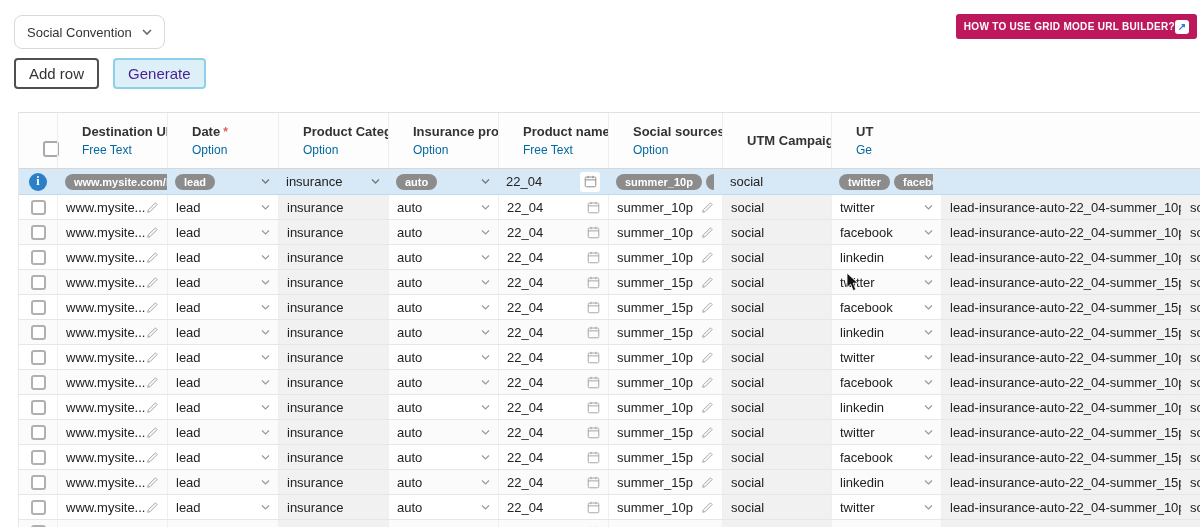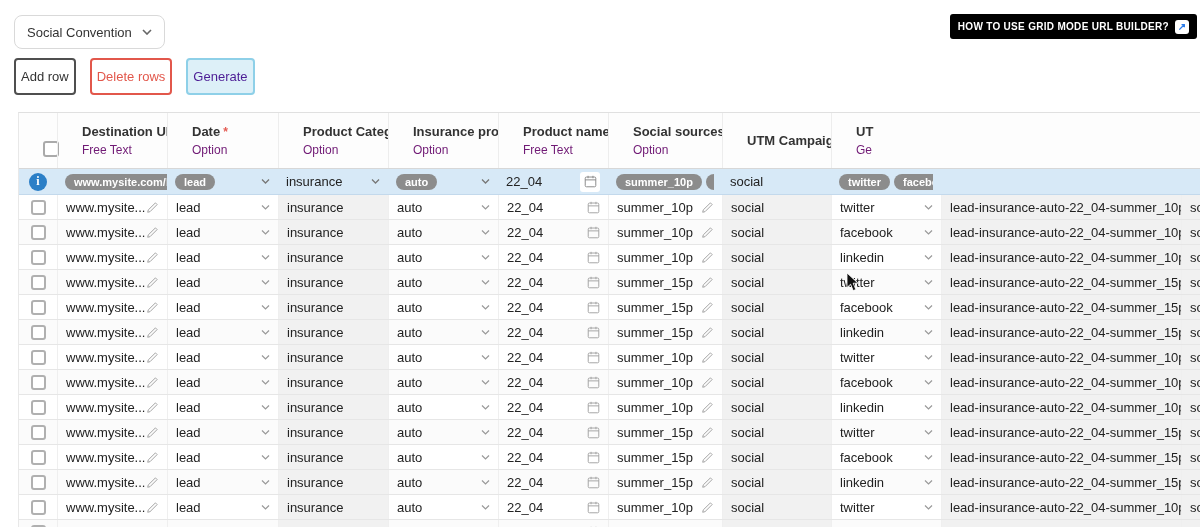--- a/index.html
+++ b/index.html
@@ -4,43 +4,43 @@
 <style>
   * { margin:0; padding:0; box-sizing:border-box; }
   html,body { width:1200px; height:527px; overflow:hidden; background:#fff;
     font-family:"Liberation Sans", sans-serif; position:relative; }
 
   
   .convention-select{ position:absolute; left:14px; top:15px; height:34px;
     border:1px solid #d9d9d9; border-radius:8px; background:#fff; display:flex;
     align-items:center; gap:10px; padding:0 12px; font-size:13px; color:#333; cursor:pointer;}
   .btn-row{ position:absolute; left:14px; top:58px; display:flex; gap:14px; }
-  .btn{ height:37px; padding:0 5px; border-radius:4px; background:#fff; font-size:13px;
+  .btn{ height:31px; padding:0 13px; border-radius:4px; background:#fff; font-size:15px;
     display:flex; align-items:center; cursor:pointer; }
   .btn-add{ border:2px solid #4f4f4f; color:#333; }
   .btn-delete{ border:2px solid #e2574b; color:#e2574b; }
   .btn-generate{ border:2px solid #8ed0e8; background:#ddf0f8; color:#4c1d95; }
-  .help-btn{ position:absolute; right:3px; top:14px; height:25px; background:#000000;
+  .help-btn{ position:absolute; right:3px; top:14px; height:25px; background:#be185d;
     color:#fff; font-size:10px; font-weight:bold; letter-spacing:.3px; border:none;
-    border-radius:3px; display:flex; align-items:center; gap:6px; padding:0 8px; cursor:pointer;}
+    border-radius:3px; display:flex; align-items:center; padding:0 8px; cursor:pointer;}
   .ext-ico{ width:14px; height:14px; background:#fff; border-radius:3px; color:#2b7cea;
     font-size:10px; font-weight:bold; display:flex; align-items:center; justify-content:center;}
 
   
   .table-wrap{ position:absolute; left:18px; top:112px; width:1282px;
     border-top:1px solid #e0e0e0; border-left:1px solid #e8e8e8; background:#fff;}
   .grid{ display:grid;
     grid-template-columns:38px 110px 111px 110px 110px 110px 114px 109px 110px 240px 120px; }
   .hrow{ height:56px; background:#fdfdfd; border-bottom:1px solid #d7d7d7; }
   .hcell{ display:flex; flex-direction:column; justify-content:center; gap:4px;
     padding:0 24px; overflow:hidden; white-space:nowrap; }
   .hcell + .hcell{ border-left:1px solid #ededed; }
   .hlabel{ font-size:13px; font-weight:bold; color:#333; }
   .req{ color:#e45c54; margin-left:3px; font-size:12px; }
-  .hsub{ font-size:12px; color:#701a75; }
+  .hsub{ font-size:12px; color:#0369a1; }
   .hcheck{ display:flex; align-items:flex-start; justify-content:center; padding-top:17px; }
 
   .checkbox{ width:16px; height:16px; border:2px solid #aaa; border-radius:3px; background:#fff; cursor:pointer;}
 
   .drow{ height:25px; border-bottom:1px solid #e6e6e6; background:#fff; }
   .drow:nth-child(even){ background:#fbfbfb; }
   .cell{ display:flex; align-items:center; padding:0 8px; font-size:13px; color:#222;
     overflow:hidden; white-space:nowrap; }
   .cell + .cell{ border-left:1px solid #efefef; }
   .cell.gray{ background:#f1f1f1; }
@@ -70,21 +70,20 @@
   <span>Social Convention</span>
   <span>
     <svg width="10" height="6" viewBox="0 0 10 6">
         <polyline points="1,1 5,5 9,1" fill="none" stroke="#666" stroke-width="1.6"></polyline>
       </svg>
   </span>
 </div>
 
 <div class="btn-row">
   <button class="btn btn-add">Add row</button>
-  <button class="btn btn-delete">Delete rows</button>
   <button class="btn btn-generate">Generate</button>
 </div>
 
 <button class="help-btn">
   <span>HOW TO USE GRID MODE URL BUILDER?</span>
   <span class="ext-ico">↗</span>
 </button>
 
 <div class="table-wrap">
 

